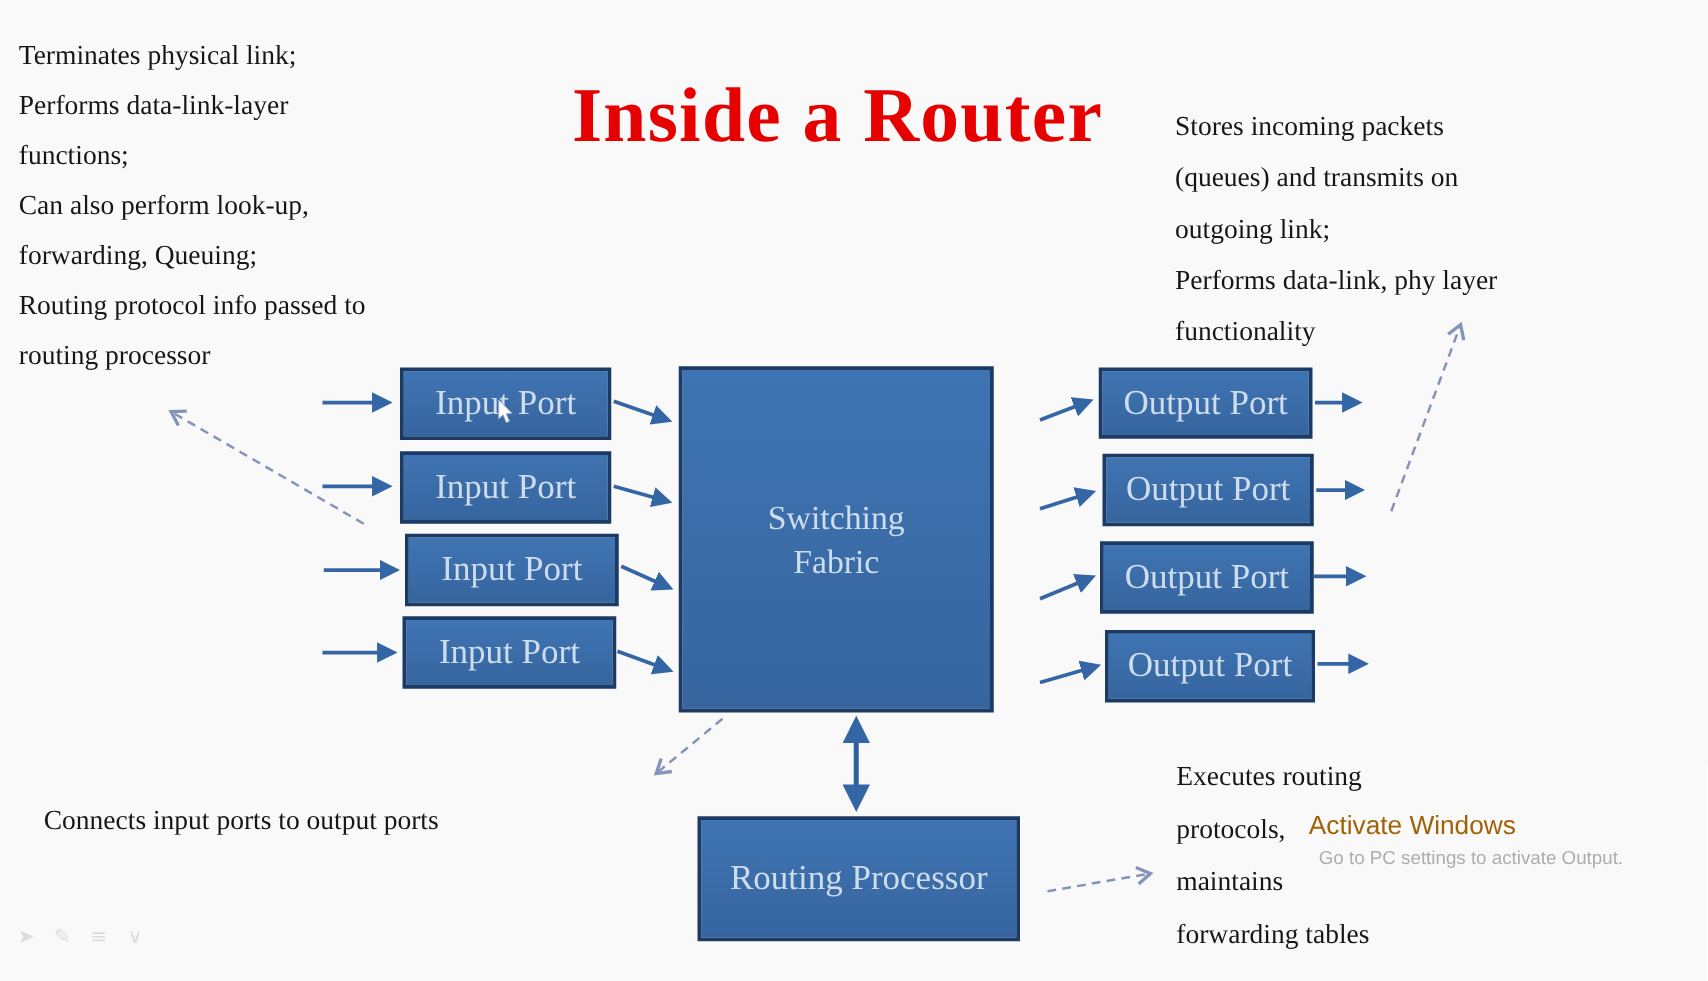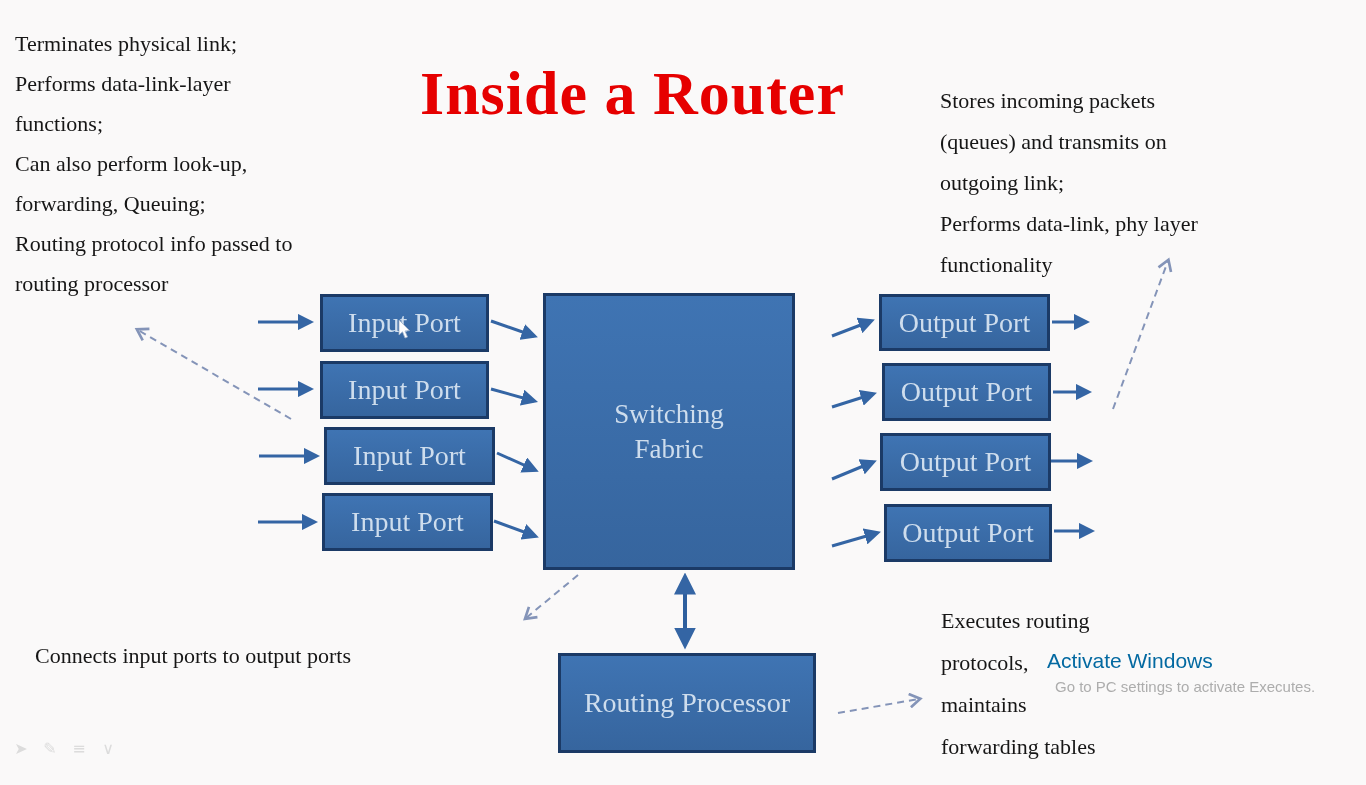--- a/index.html
+++ b/index.html
@@ -3,21 +3,21 @@
 <meta charset="utf-8">
 <style>
   html,body { margin:0; padding:0; background:#ffffff; }
   .stage {
     position:relative; width:1366px; height:785px;
     background:#faf9f9; overflow:hidden;
     font-family:"Liberation Serif", serif; color:#161616;
   }
   .title {
     position:absolute; left:420px; top:58px; width:500px; margin:0;
-    font-size:62px; font-weight:bold; color:#e60000;
+    text-align:center; font-size:62px; font-weight:bold; color:#e60000;
     letter-spacing:1px; z-index:3;
   }
   .note {
     position:absolute; font-size:22px; line-height:40px;
     white-space:pre-line; z-index:2;
   }
   .note-tl { left:15px;  top:24px;  }
   .note-tr { left:940px; top:80px;  line-height:41px; }
   .note-bl { left:35px;  top:636px; }
   .note-br { left:941px; top:600px; line-height:42px; }
@@ -38,21 +38,21 @@
   .out1 { left:879px; top:294px; width:171px; height:57px; }
   .out2 { left:882px; top:363px; width:169px; height:58px; }
   .out3 { left:880px; top:433px; width:171px; height:58px; }
   .out4 { left:884px; top:504px; width:168px; height:58px; }
   .proc { left:558px; top:653px; width:258px; height:100px; font-size:28px; }
 
   .arrow-layer { position:absolute; left:0; top:0; z-index:1; }
 
   .wm1 {
     position:absolute; left:1047px; top:649px; z-index:1;
-    font-family:"Liberation Sans", sans-serif; font-size:21px; color:#0369a1;
+    font-family:"Liberation Sans", sans-serif; font-size:21px; color:#a16207;
   }
   .wm2 {
     position:absolute; left:1055px; top:678px; z-index:1;
     font-family:"Liberation Sans", sans-serif; font-size:15px; color:#adadad;
   }
   .toolbar {
     position:absolute; left:12px; top:740px; z-index:4;
     display:flex; gap:11px; align-items:center;
     font-family:"DejaVu Sans", sans-serif; font-size:16px; color:#dcdcdc;
   }
@@ -141,21 +141,21 @@
 Fabric</div>
 
   <div class="box out1">Output Port</div>
   <div class="box out2">Output Port</div>
   <div class="box out3">Output Port</div>
   <div class="box out4">Output Port</div>
 
   <div class="box proc">Routing Processor</div>
 
   <div class="wm1">Activate Windows</div>
-  <div class="wm2">Go to PC settings to activate Executes.</div>
+  <div class="wm2">Go to PC settings to activate Output.</div>
 
   <div class="toolbar">
     <div class="tool">➤</div>
     <div class="tool">✎</div>
     <div class="tool">≡</div>
     <div class="tool">∨</div>
   </div>
 
   <svg class="cursor" width="14" height="20" viewBox="0 0 14 20">
     <path d="M1,0 L1,15 L4.5,11.8 L7,18 L9.5,17 L7,11 L11.5,10.6 Z" fill="#ffffff" stroke="#9fb0c8" stroke-width="0.8"></path>

